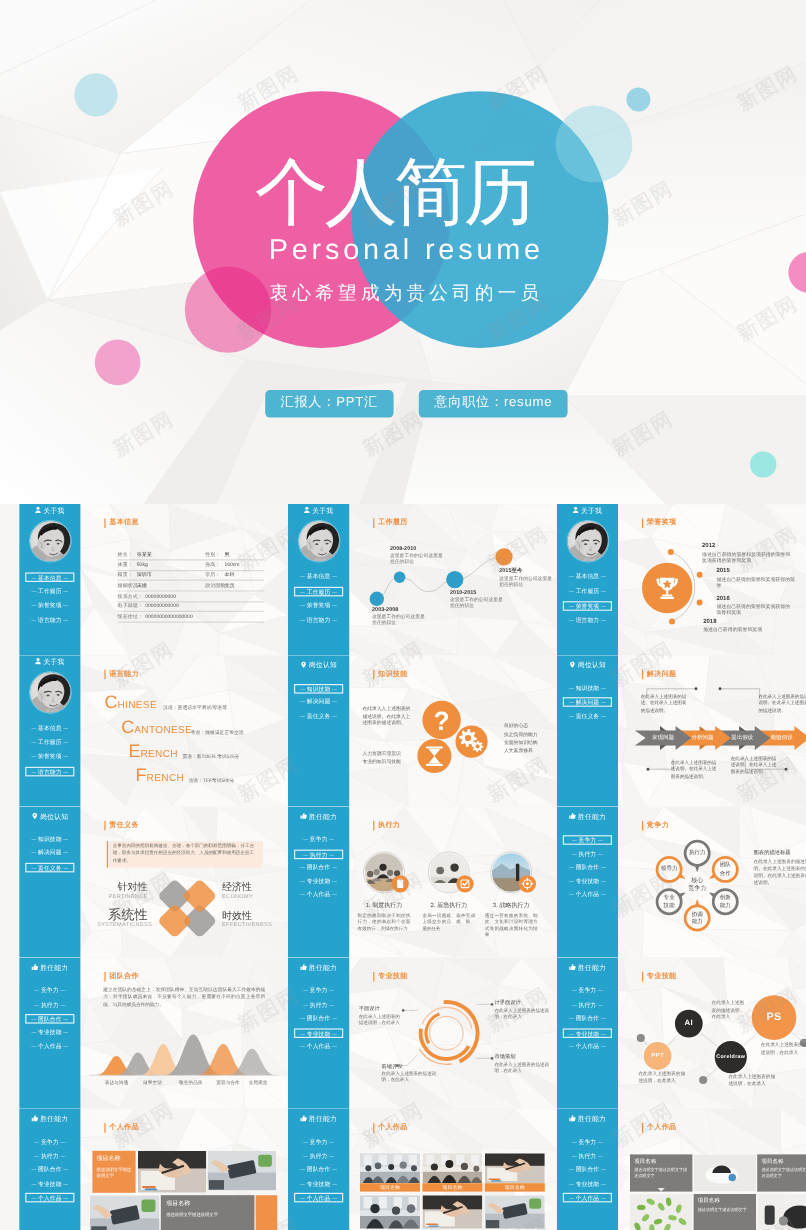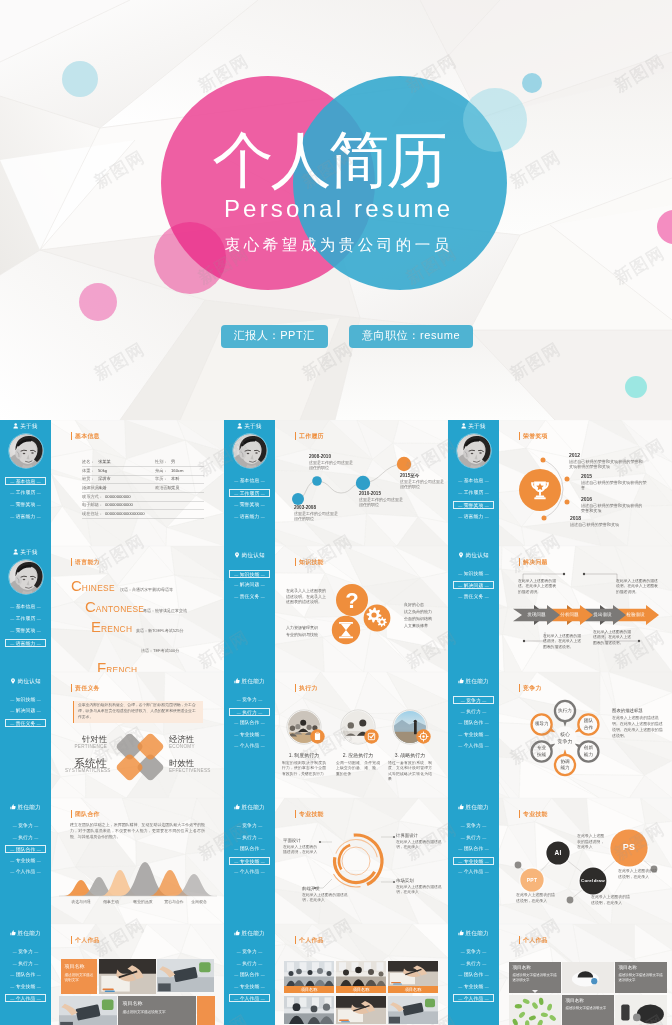--- a/index.html
+++ b/index.html
@@ -18,21 +18,21 @@
   .chips{position:absolute;left:11px;top:325px;width:672px;text-align:center;z-index:5;}
   .chip{display:inline-block;background:#4fb3d2;color:#fff;font-size:11px;line-height:13px;
         border-radius:4px;padding:4px 13px 6px;letter-spacing:.6px;}
   .chip.c2{margin-left:21px;}
   .wmlayer{position:absolute;left:0;top:0;width:672px;height:1025px;pointer-events:none;z-index:9;overflow:hidden;}
   .wm{position:absolute;color:rgba(160,160,160,.10);font-size:17px;letter-spacing:1.5px;font-weight:400;
       transform:rotate(-31deg);white-space:nowrap;
       -webkit-text-stroke:.6px rgba(160,160,160,.12);}
 
   
-  .grid{position:absolute;left:0;top:420px;width:616px;height:605px;}
+  .grid{position:absolute;left:16px;top:420px;width:616px;height:605px;}
   .slide{position:absolute;width:224px;height:126px;overflow:hidden;background:#faf9f8;}
 
   .sb{position:absolute;left:0;top:0;width:51px;height:126px;background:#25a3cd;z-index:3;}
   .sb-head{position:absolute;left:0;width:51px;text-align:center;color:#fff;
            font-size:5.6px;line-height:9px;white-space:nowrap;letter-spacing:.25px;}
   .sb-head svg{display:inline-block;vertical-align:-.8px;margin-right:1.5px;}
   .sb-avatar{position:absolute;left:8.5px;top:13.5px;width:34px;height:34px;border-radius:50%;
              overflow:hidden;box-shadow:0 0 0 .7px rgba(255,255,255,.45);}
   .sb-menu{position:absolute;left:0;width:51px;}
   .sb-item{position:absolute;left:5px;width:41px;height:8px;color:#fff;font-size:4.8px;
@@ -667,21 +667,21 @@
           </div>
         </div>
         <div class="cnt">
           <div class="hd">语言能力</div>
           <div style="position:absolute;left:20px;top:31px;white-space:nowrap;"><span style="font-size:15px;line-height:17px;color:#ef8e3c;font-weight:400">C</span><span style="font-size:8.4px;line-height:17px;color:#ef8e3c;letter-spacing:.3px">HINESE</span></div>
           <div style="position:absolute;left:69px;top:41px;font-size:4px;line-height:5px;color:#6b6967;white-space:nowrap;">汉语：普通话水平测试/母语等</div>
           <div style="position:absolute;left:34px;top:52px;white-space:nowrap;"><span style="font-size:15px;line-height:17px;color:#ef8e3c;font-weight:400">C</span><span style="font-size:8.4px;line-height:17px;color:#ef8e3c;letter-spacing:.3px">ANTONESE</span></div>
           <div style="position:absolute;left:92px;top:62px;font-size:4px;line-height:5px;color:#6b6967;white-space:nowrap;">粤语：能够满足正常交流</div>
           <div style="position:absolute;left:40px;top:72px;white-space:nowrap;"><span style="font-size:15px;line-height:17px;color:#ef8e3c;font-weight:400">E</span><span style="font-size:8.4px;line-height:17px;color:#ef8e3c;letter-spacing:.3px">RENCH</span></div>
           <div style="position:absolute;left:85px;top:82px;font-size:4px;line-height:5px;color:#6b6967;white-space:nowrap;">英语：新TOEFL考试525分</div>
-          <div style="position:absolute;left:46px;top:92px;white-space:nowrap;margin-top:21px;"><span style="font-size:15px;line-height:17px;color:#ef8e3c;font-weight:400">F</span><span style="font-size:8.4px;line-height:17px;color:#ef8e3c;letter-spacing:.3px">RENCH</span></div>
+          <div style="position:absolute;left:46px;top:92px;white-space:nowrap;"><span style="font-size:15px;line-height:17px;color:#ef8e3c;font-weight:400">F</span><span style="font-size:8.4px;line-height:17px;color:#ef8e3c;letter-spacing:.3px">RENCH</span></div>
           <div style="position:absolute;left:90px;top:102px;font-size:4px;line-height:5px;color:#6b6967;white-space:nowrap;">法语：TEF考试500分</div>
         </div>
       </div>
       <div class="slide" style="left:224px;top:126px">
         <svg class="polybg" width="224" height="126" viewBox="0 0 224 126">
           <rect width="224" height="126" fill="#f9f8f6"></rect>
           <polygon points="0,0 60.2,0 33.2,26.9" fill="#fdfcfb"></polygon>
           <polygon points="0,0 33.2,26.9 0,38.4" fill="#f5f4f2"></polygon>
           <polygon points="60.2,0 81.9,0 101.1,27.2" fill="#f5f4f2"></polygon>
           <polygon points="60.2,0 101.1,27.2 33.2,26.9" fill="#f8f7f6"></polygon>

